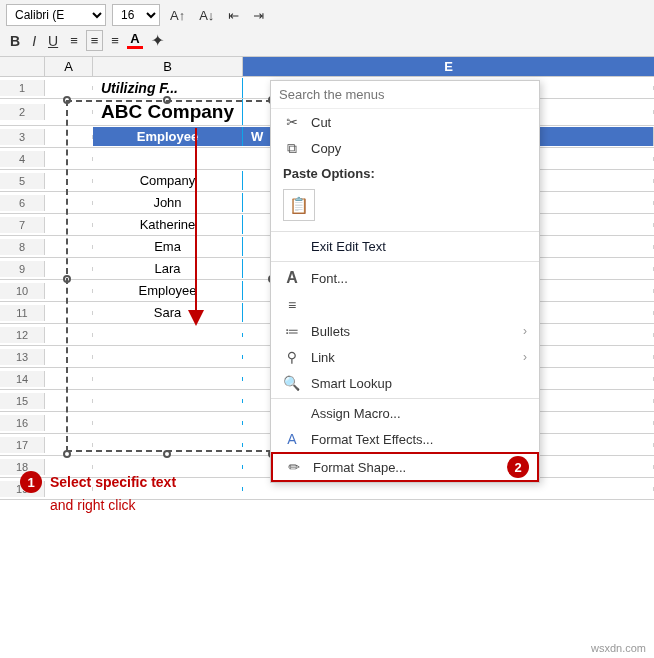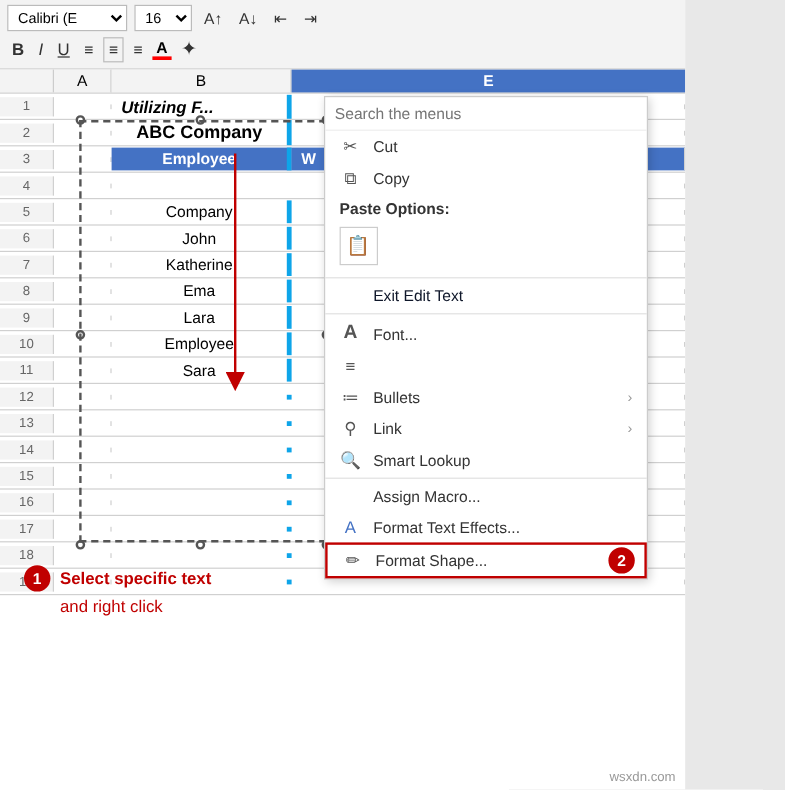--- a/index.html
+++ b/index.html
@@ -8,21 +8,21 @@
       height: 658px;
       background: #e8e8e8;
       font-family: 'Segoe UI', Arial, sans-serif;
       font-size: 13px;
       overflow: hidden;
       position: relative;
     }
 
     
     .excel-container {
-      width: 571px;
+      width: 654px;
       height: 658px;
       background: #fff;
       position: relative;
       overflow: hidden;
     }
 
     
     .ribbon {
       background: #f3f3f3;
       border-bottom: 1px solid #ccc;
@@ -160,21 +160,21 @@
       height: 100%;
       padding: 2px 4px;
       display: flex;
       align-items: center;
       justify-content: center;
     }
 
     .cell-b {
       width: 150px;
       min-width: 150px;
-      border-right: 4px solid #0ea5e9;
+      border-right: 1px solid #0ea5e9;
       padding: 2px 8px;
       text-align: center;
       display: flex;
       align-items: center;
       justify-content: center;
       font-size: 13px;
     }
 
     .cell-b.header-cell {
       background: #4472c4;
@@ -401,21 +401,21 @@
     <div class="grid-row row-title">
       <div class="row-num">1</div>
       <div class="cell-a"></div>
       <div class="cell-b" style="font-weight:bold;font-style:italic;font-size:14px;justify-content:flex-start;">Utilizing F...</div>
       <div class="cell-rest"></div>
     </div>
 
     <div class="grid-row abc-company-row">
       <div class="row-num">2</div>
       <div class="cell-a"></div>
-      <div class="cell-b" style="font-weight:bold;font-size:15px;">ABC Company</div>
+      <div class="cell-b" style="font-weight:bold;font-size:19px;">ABC Company</div>
       <div class="cell-rest"></div>
     </div>
 
     <div class="grid-row">
       <div class="row-num">3</div>
       <div class="cell-a"></div>
       <div class="cell-b header-cell" style="background:#4472c4;color:white;font-weight:bold;justify-content:center;">Employee</div>
       <div class="cell-rest" style="background:#4472c4;color:white;font-weight:bold;padding-left:8px;">W</div>
     </div>
 

